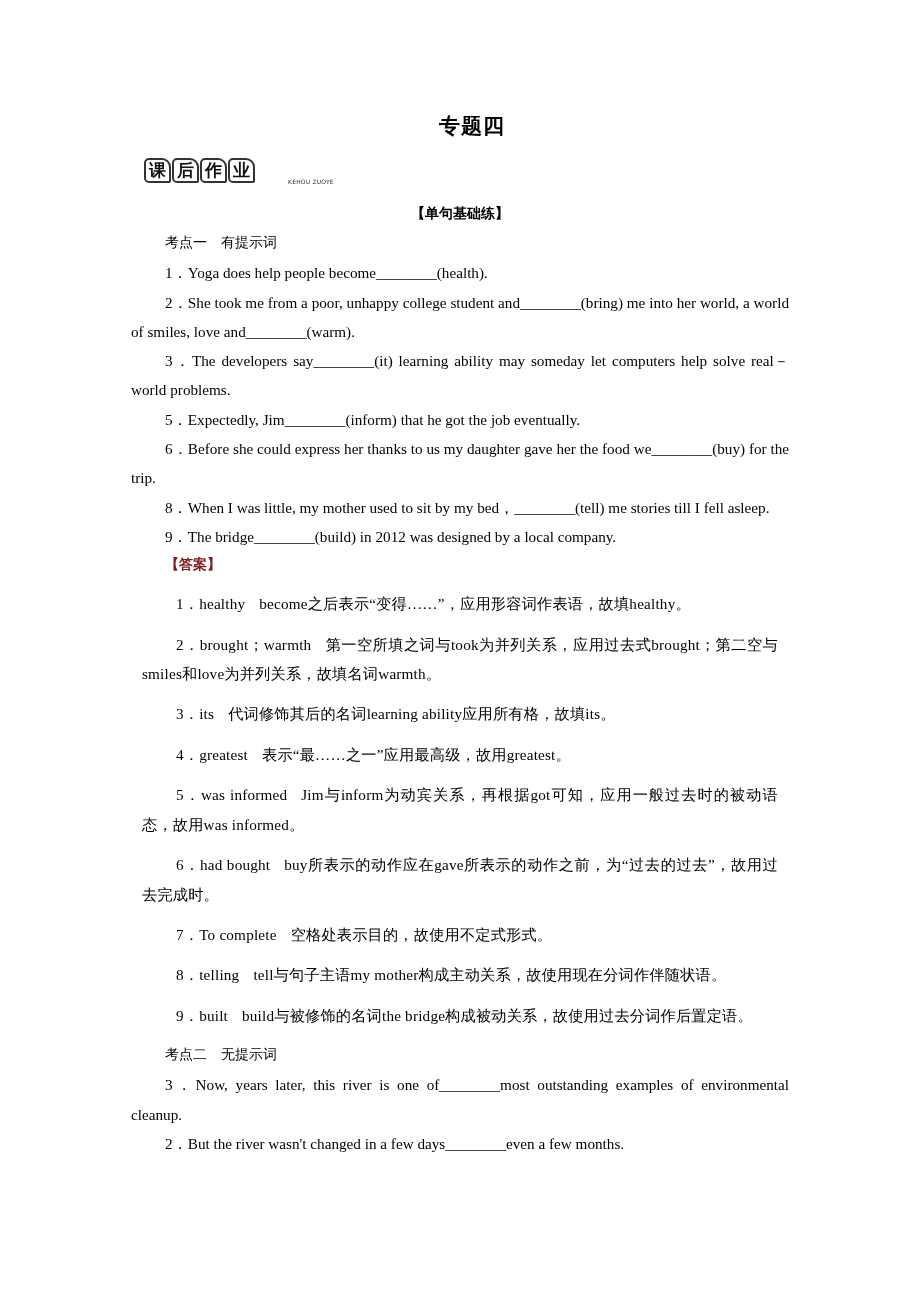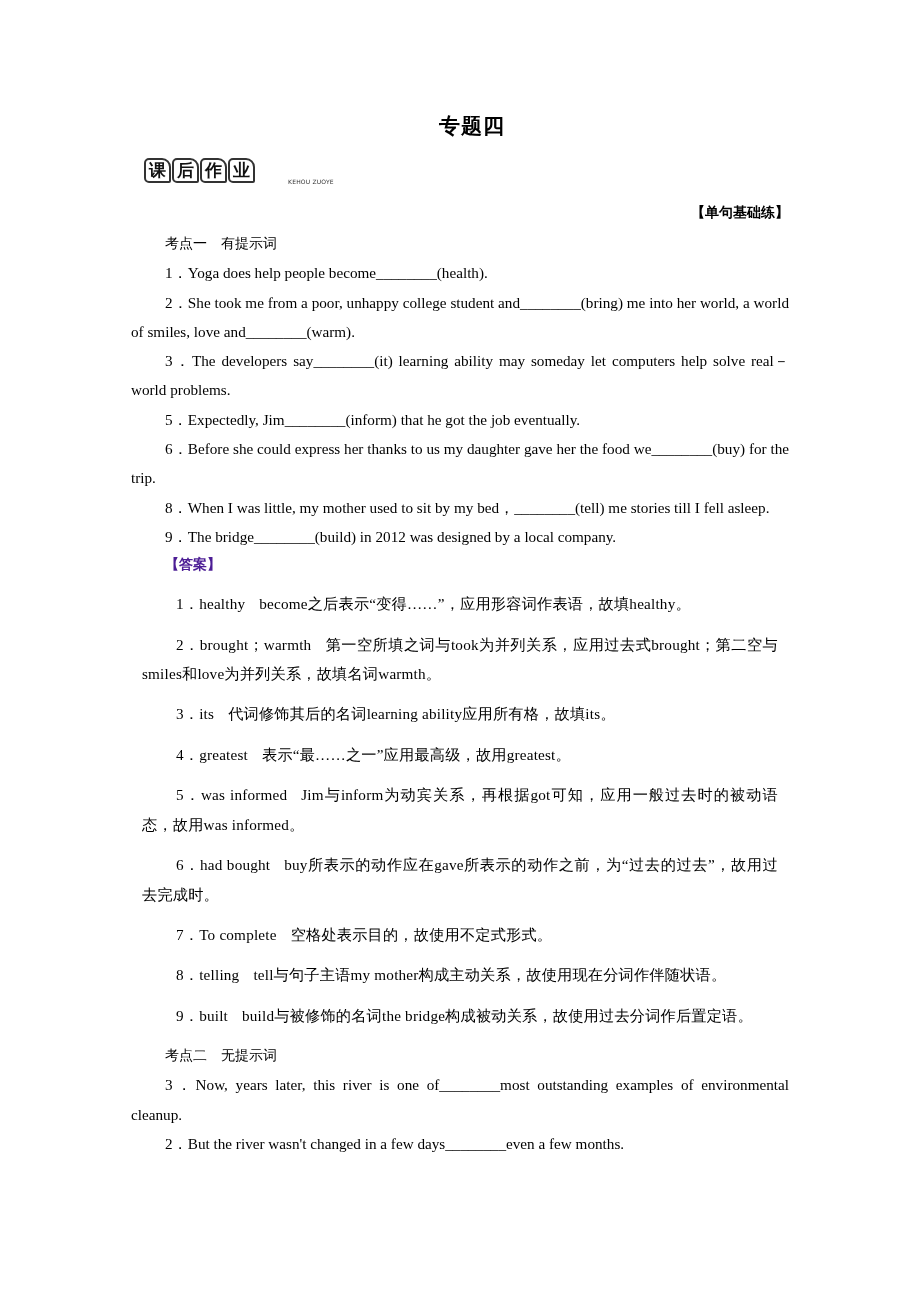--- a/index.html
+++ b/index.html
@@ -98,46 +98,46 @@
       border-bottom: 4px solid transparent;
     }
     .content {
       position: absolute;
       left: 131px;
       top: 200px;
       width: 658px;
       font-size: 15.2px;
     }
     .section-title {
-      text-align: right;
-      font-family: Liberation Mono, monospace;
+      text-align: center;
+      font-family: Liberation Sans, sans-serif;
       font-weight: bold;
       font-size: 14px;
       height: 29px;
       line-height: 26px;
     }
     .line {
       line-height: 29.3px;
       text-align: justify;
       text-indent: 34px;
       margin: 0;
     }
     .heading {
       text-indent: 34px;
       line-height: 29.3px;
-      font-family: Liberation Sans, sans-serif;
+      font-family: Liberation Mono, monospace;
       font-size: 14px;
     }
     .answer-tag {
       text-indent: 34px;
       line-height: 27px;
       font-family: "DejaVu Sans", sans-serif;
       font-weight: bold;
       font-size: 14px;
-      color: #4c1d95;
+      color: #7f1d1d;
     }
     .ans-line {
       line-height: 29.4px;
       text-align: justify;
       text-indent: 34px;
       margin: 11px;
       letter-spacing: 0.2px;
     }
     .ans-key {
       margin-right: 14px;

